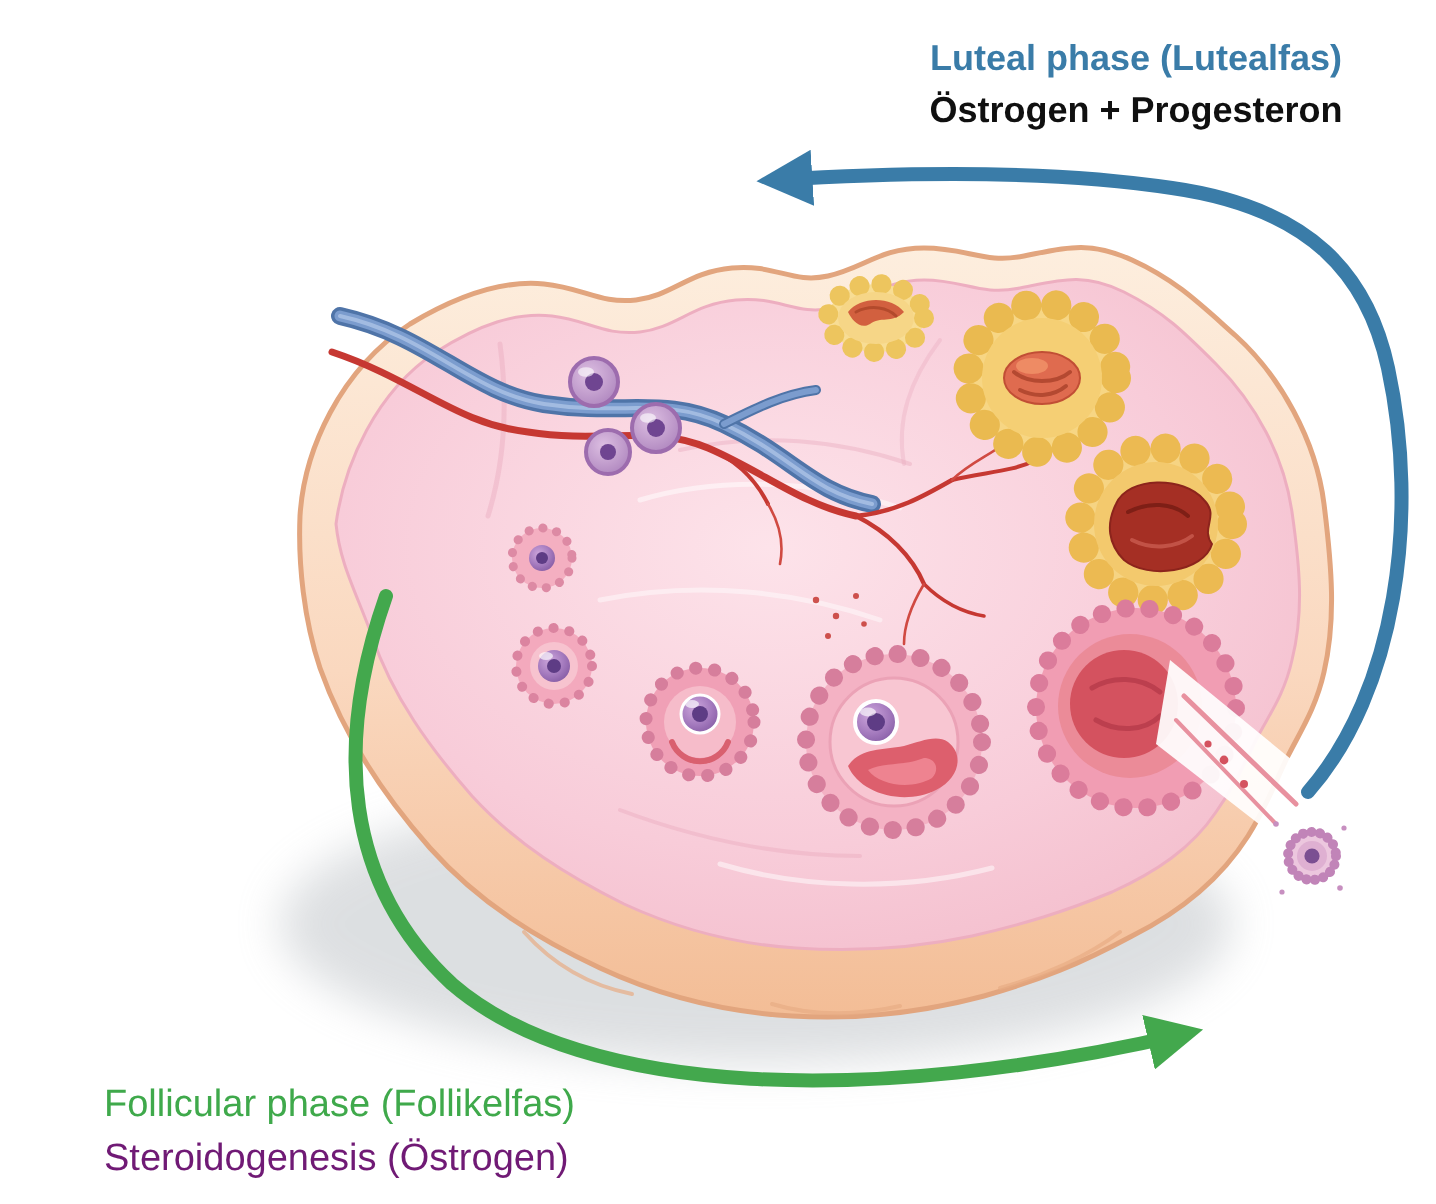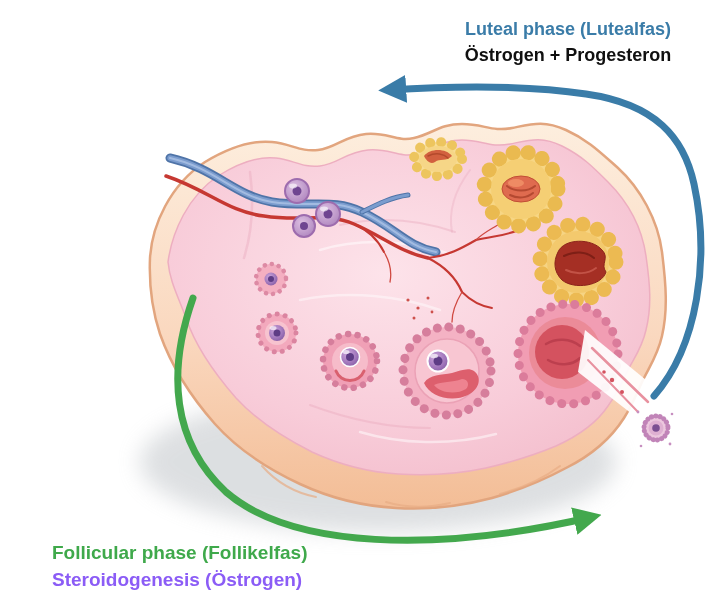--- a/index.html
+++ b/index.html
@@ -14,24 +14,24 @@
   #stage svg{position:absolute;left:0;top:0;}
   .label-group{position:absolute;}
   .luteal-label{
     top:16px;left:412px;width:312px;
     text-align:center;font-size:18px;font-weight:700;line-height:26px;
   }
   .luteal-phase-text{color:#3A7CA8;}
   .luteal-hormone-text{color:#101010;}
   .follicular-label{
     left:52px;top:539px;width:340px;
-    text-align:left;font-size:19px;font-weight:700;line-height:27px;
+    text-align:left;font-size:19px;font-weight:400;line-height:27px;
   }
   .follicular-phase-text{color:#3FA94B;}
-  .follicular-hormone-text{color:#8b5cf6;}
+  .follicular-hormone-text{color:#701a75;}
 </style>
 </head>
 <body>
 
 <div id="stage">
 
   <svg width="718" height="602" viewBox="0 0 718 602">
     <defs>
       <linearGradient id="cortexGrad" x1="0" y1="0" x2="0" y2="1">
         <stop offset="0%" stop-color="#fdeede"></stop>

